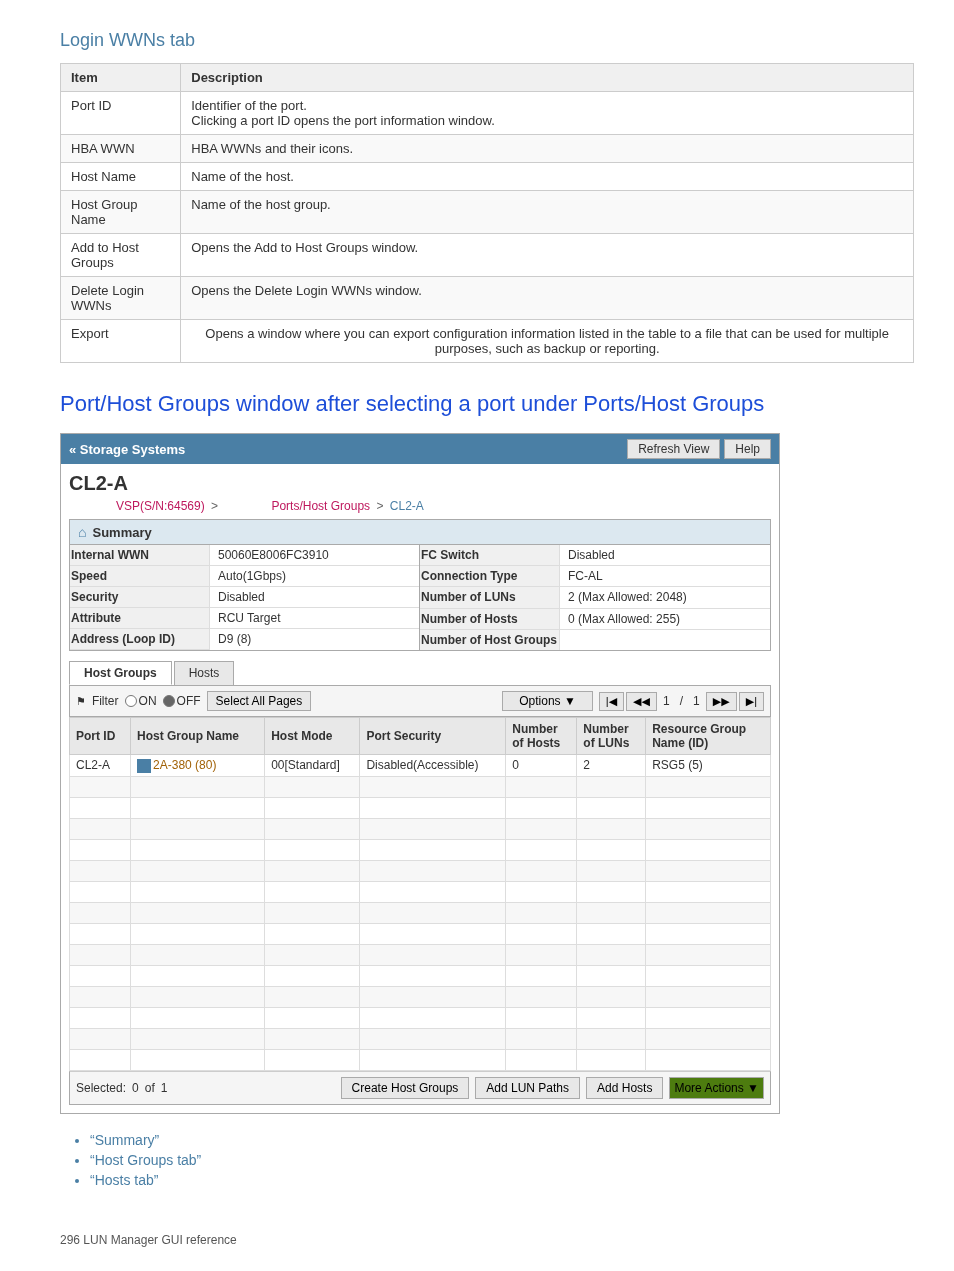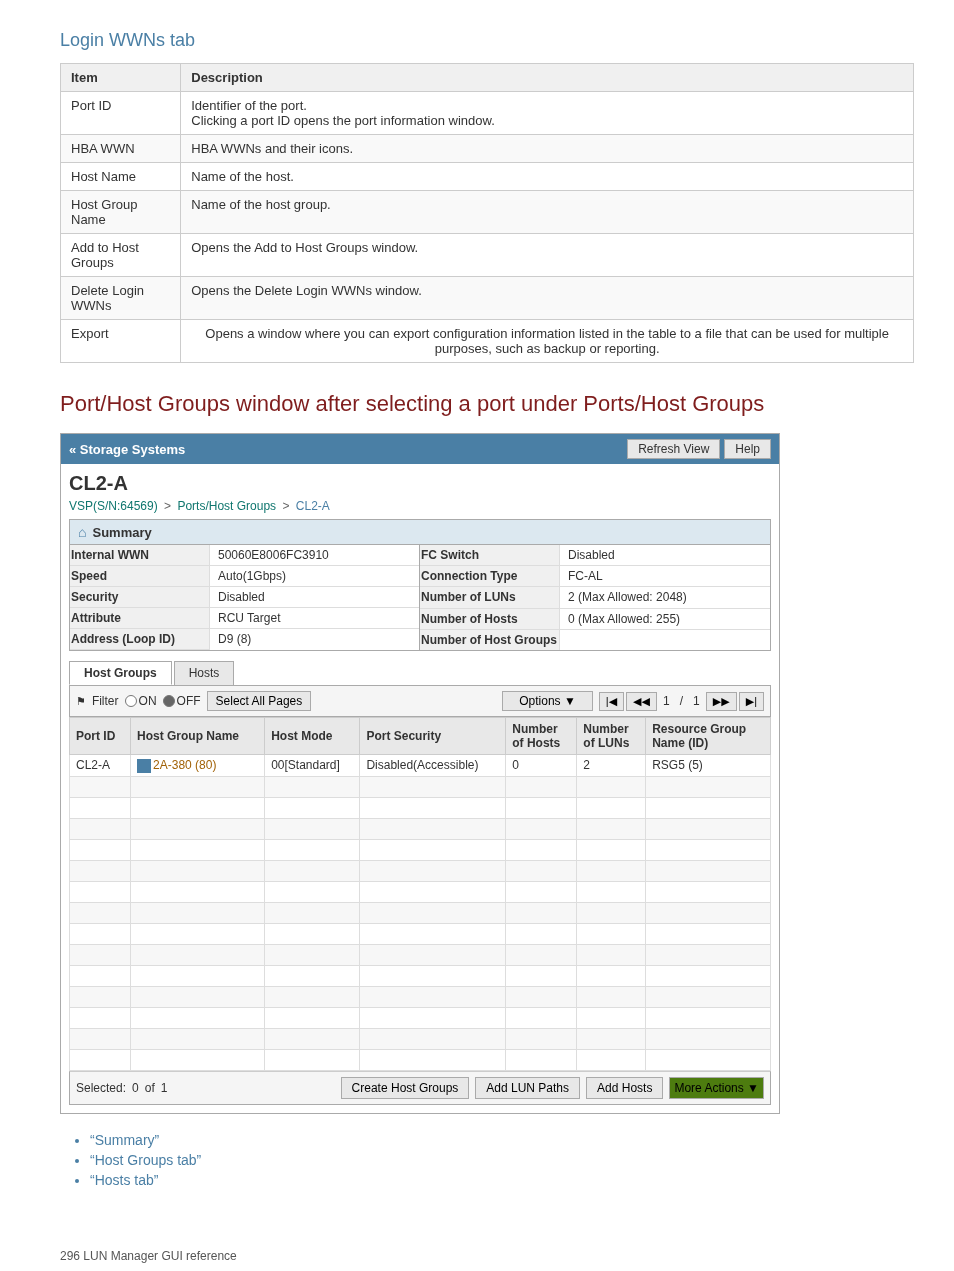--- a/index.html
+++ b/index.html
@@ -41,21 +41,21 @@
     }
     .info-table tr:nth-child(odd) td {
       background: #fff;
     }
     .info-table tr:nth-child(even) td {
       background: #f9f9f9;
     }
 
     
     .main-section-title {
-      color: #7f1d1d;
+      color: #1d4ed8;
       font-size: 22px;
       font-weight: normal;
       margin-bottom: 16px;
     }
 
     
     .window-frame {
       border: 1px solid #aaa;
       background: #fff;
       width: 720px;
@@ -89,22 +89,23 @@
     .window-body {
       padding: 8px;
     }
 
     .breadcrumb {
       font-size: 12px;
       color: #4a7fa5;
       margin-bottom: 6px;
     }
     .breadcrumb a {
-      color: #0f766e;
+      color: #be185d;
       text-decoration: none;
+      margin-left: 47px;
     }
     .breadcrumb .sep {
       color: #666;
       margin: 0 3px;
     }
 
     .port-title {
       font-size: 20px;
       font-weight: bold;
       color: #333;
@@ -318,21 +319,21 @@
       font-size: 14px;
     }
     .bullet-list li a {
       color: #4a7fa5;
       text-decoration: none;
     }
 
     
     .page-number {
       position: fixed;
-      bottom: 8px;
+      bottom: 24px;
       left: 60px;
       font-size: 12px;
       color: #555;
     }
 
     .table-container {
       position: relative;
     }
 
     .filter-icon {

